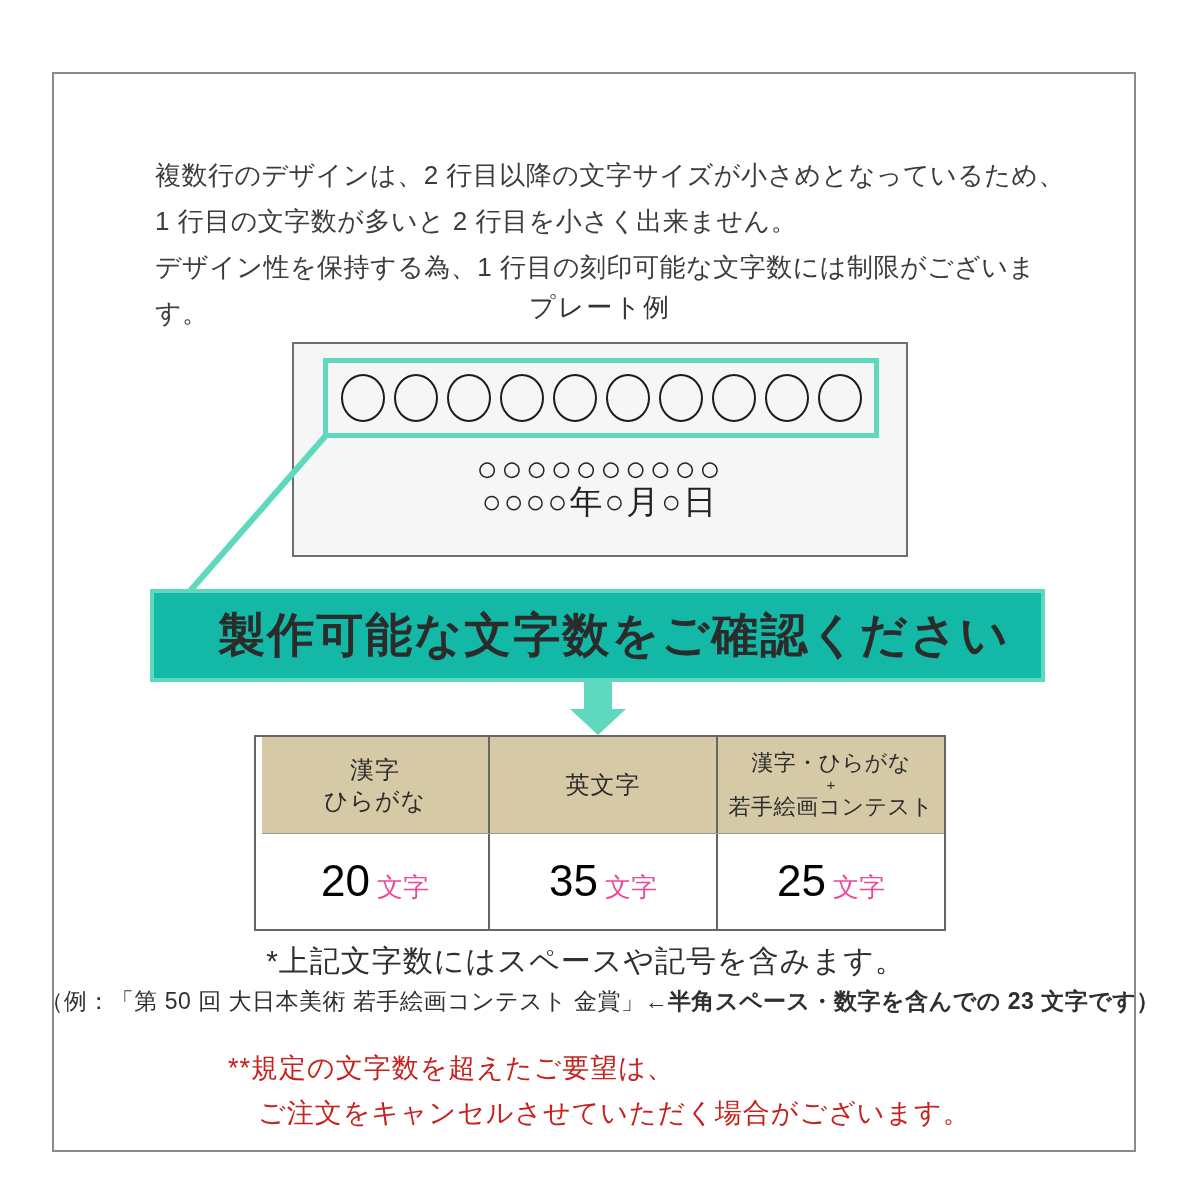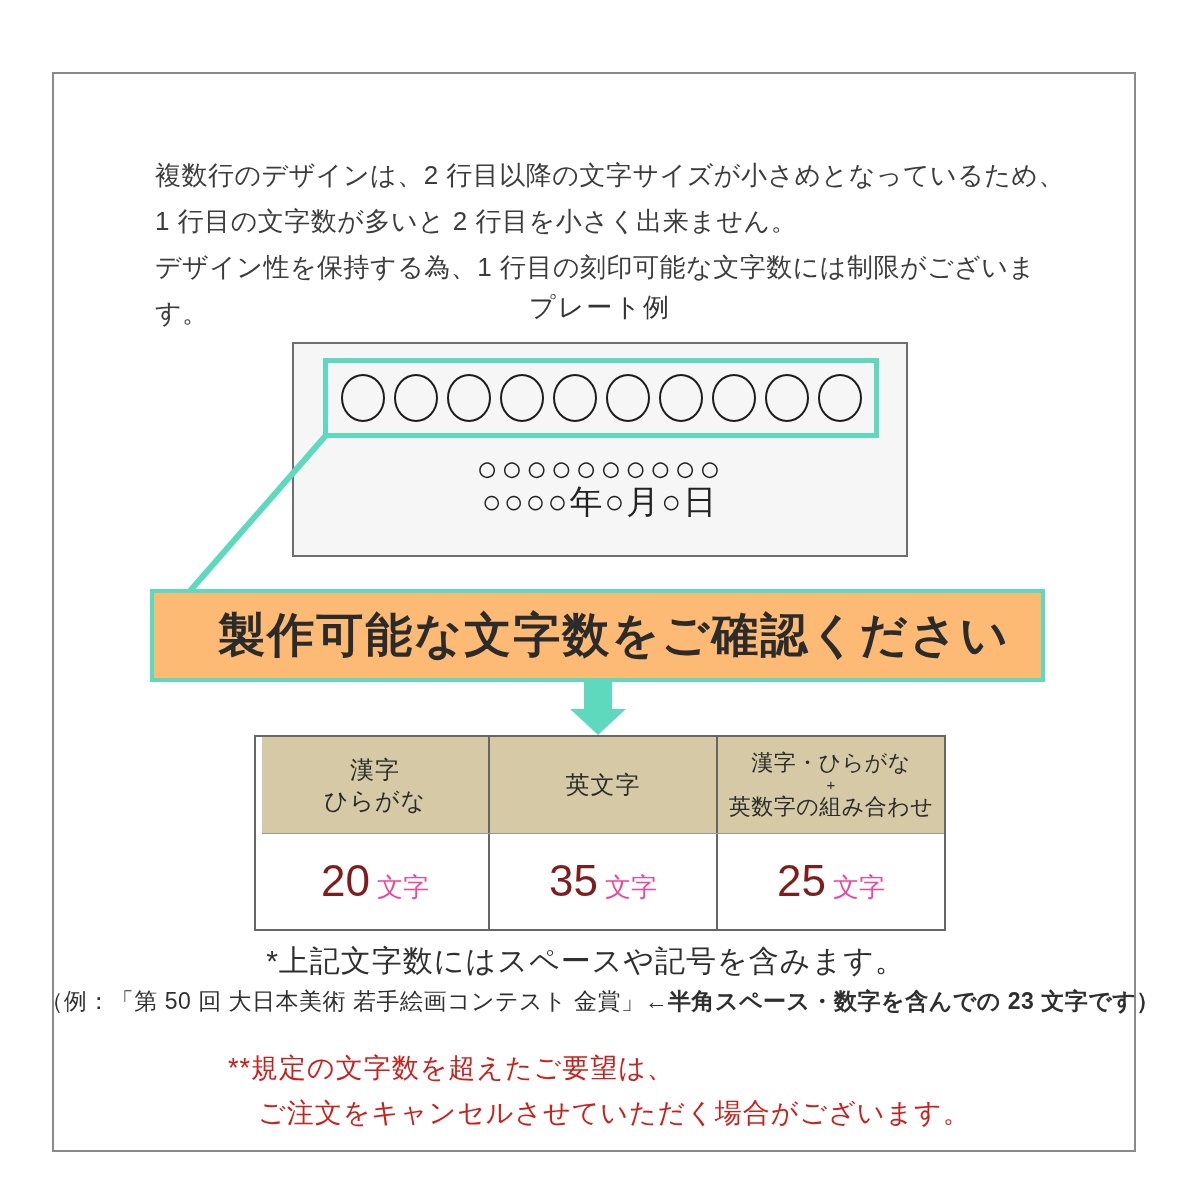--- a/index.html
+++ b/index.html
@@ -27,41 +27,41 @@
   .big-circle { width:44px; height:48px; border:2px solid #1c1c1c; border-radius:50%; flex:0 0 auto; }
   .plate-line2 { position:absolute; left:0; top:104px; width:100%; text-align:center;
     font-size:36px; letter-spacing:3px; color:#222; font-weight:normal; }
   .plate-line3 { position:absolute; left:0; top:136px; width:100%; text-align:center;
     font-size:33px; letter-spacing:2px; color:#222; }
 
   .connector { position:absolute; left:170px; top:425px; width:170px; height:170px; }
   .connector line { stroke:var(--teal); stroke-width:6; }
 
   .callout-box { position:absolute; left:150px; top:589px; width:895px; height:93px;
-    background:#fdba74; border:4px solid var(--teal);
+    background:#14b8a6; border:4px solid var(--teal);
     display:flex; align-items:center; justify-content:center;padding-left:33px; }
   .callout-text { font-size:47px; font-weight:bold; color:#2b2b2b; letter-spacing:2px; white-space:nowrap; }
 
   .arrow-stem { position:absolute; left:584px; top:682px; width:28px; height:27px; background:var(--teal); }
   .arrow-head { position:absolute; left:570px; top:709px; width:0; height:0;
     border-left:28px solid transparent; border-right:28px solid transparent;
     border-top:26px solid var(--teal); }
 
   .limits-table { position:absolute; left:254px; top:735px; width:692px; height:196px;
     border:2px solid #666; display:flex; flex-direction:column; background:#fff; }
   .tr { display:flex; flex:1;margin-left:6px; }
   .tr.header { background:var(--tan); border-bottom:1px solid #999; }
   .td { flex:1; display:flex; flex-direction:column; align-items:center; justify-content:center;
     border-right:2px solid #666; text-align:center; }
   .td:last-child { border-right:none;text-align:center; }
   .hdr-text { font-size:24px; line-height:31px; color:#2b2b2b; white-space:pre-line; letter-spacing:1px; }
   .hdr-line-sm { font-size:22px; line-height:26px; color:#2b2b2b; letter-spacing:0.5px; }
   .hdr-plus { font-size:15px; line-height:18px; color:#2b2b2b; }
   .value-wrap { display:flex; align-items:baseline; gap:7px; }
-  .value-num { font-size:44px; color:#7f1d1d; }
+  .value-num { font-size:44px; color:#000000; }
   .value-unit { font-size:26px; color:#ec4899; }
 
   .note1 { position:absolute; left:0; top:941px; width:1172px; text-align:center;
     font-size:30px; color:#2f2f2f; letter-spacing:1px; }
   .note2 { position:absolute; left:0; top:986px; width:1200px; text-align:center;
     font-size:23px; color:#2f2f2f; letter-spacing:0.5px; white-space:nowrap; }
   .note2 .bold { font-weight:bold; }
 
   .warning { position:absolute; left:228px; top:1046px; font-size:27px; line-height:45px;
     color:var(--red); letter-spacing:1px; }
@@ -116,21 +116,21 @@
       <div class="td">
         <div class="hdr-text">漢字
 ひらがな</div>
       </div>
       <div class="td">
         <div class="hdr-text">英文字</div>
       </div>
       <div class="td">
         <div class="hdr-line-sm">漢字・ひらがな</div>
         <div class="hdr-plus">+</div>
-        <div class="hdr-line-sm">英数字の組み合わせ</div>
+        <div class="hdr-line-sm">若手絵画コンテスト</div>
       </div>
     </div>
     <div class="tr">
       <div class="td">
         <div class="value-wrap">
           <span class="value-num">20</span>
           <span class="value-unit">文字</span>
         </div>
       </div>
       <div class="td">

